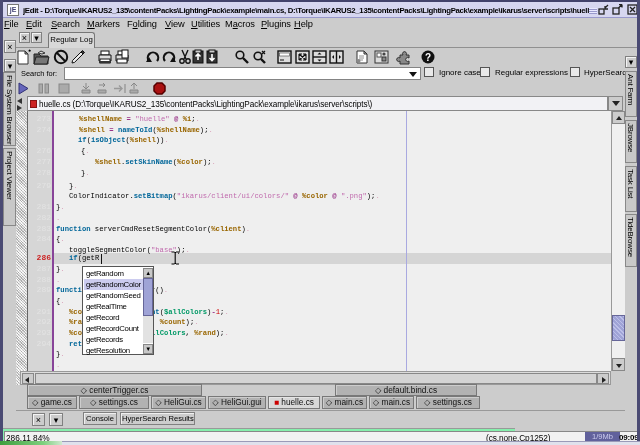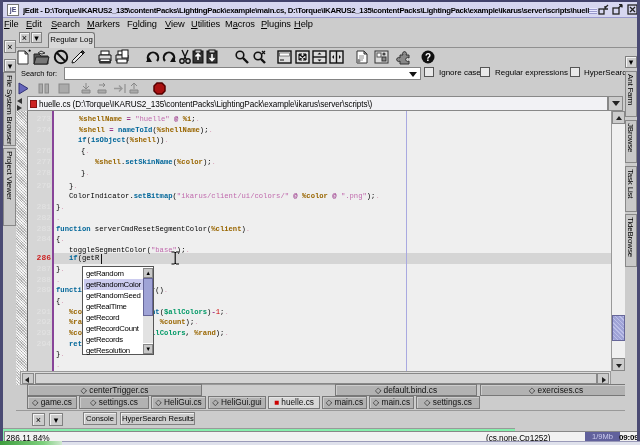--- a/index.html
+++ b/index.html
@@ -374,21 +374,20 @@
     <div class="abs" style="left:60px;top:11px;width:10px;height:38px;background:#9fa3d6;border:1px solid #666699;box-sizing:border-box;"></div>
     <div class="abs" style="left:60px;top:49px;width:10px;height:27px;background:#e2e2e2;"></div>
     <div class="abs" style="left:60px;top:77px;width:10px;height:10px;background:#c8c8c8;border:1px solid #888;box-sizing:border-box;font-size:6px;text-align:center;line-height:9px;">▼</div>
   </div>
   <svg class="abs" style="left:169px;top:251px" width="12" height="14" viewBox="0 0 12 14">
       <path d="M2.5 1 h3 M7 1 h3 M5.5 1.5 h1.5 M6.2 2 v10 M2.5 13 h3 M7 13 h3 M5.5 12.5 h1.5" stroke="#000" stroke-width="1.1" fill="none"></path>
     </svg>
   <div class="abs" id="tabs1">
     <div class="btab" style="left:7px;top:0;width:175px">◇ centerTrigger.cs</div>
     <div class="btab" style="left:315px;top:0;width:142px">◇ default.bind.cs</div>
-    <div class="btab" style="left:460px;top:0;width:152px">◇ exercises.cs</div>
   </div>
   <div class="abs" id="tabs2">
     <div class="btab" style="left:7px;top:0;width:50px;height:13px">◇ game.cs</div>
     <div class="btab" style="left:59px;top:0;width:70px;height:13px">◇ settings.cs</div>
     <div class="btab" style="left:131px;top:0;width:55px;height:13px">◇ HeliGui.cs</div>
     <div class="btab" style="left:188px;top:0;width:58px;height:13px">◇ HeliGui.gui</div>
     <div class="btab btabact" style="left:248px;top:0;width:52px;height:13px"><span style="color:#c00">■</span> huelle.cs</div>
     <div class="btab" style="left:302px;top:0;width:45px;height:13px">◇ main.cs</div>
     <div class="btab" style="left:349px;top:0;width:45px;height:13px">◇ main.cs</div>
     <div class="btab" style="left:396px;top:0;width:64px;height:13px">◇ settings.cs</div>

